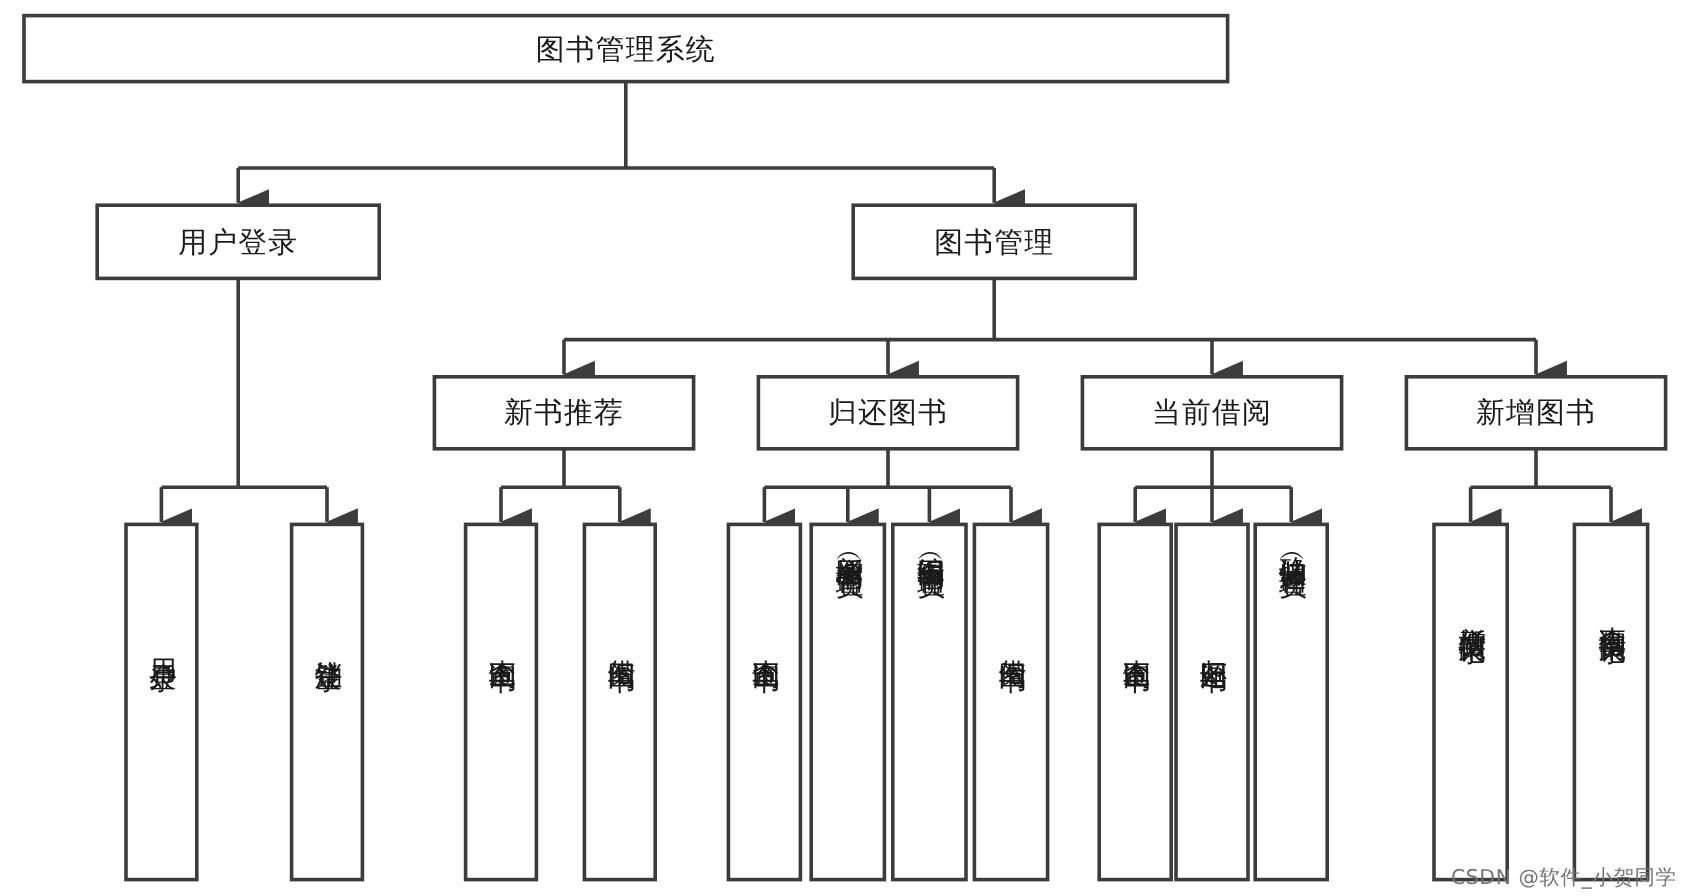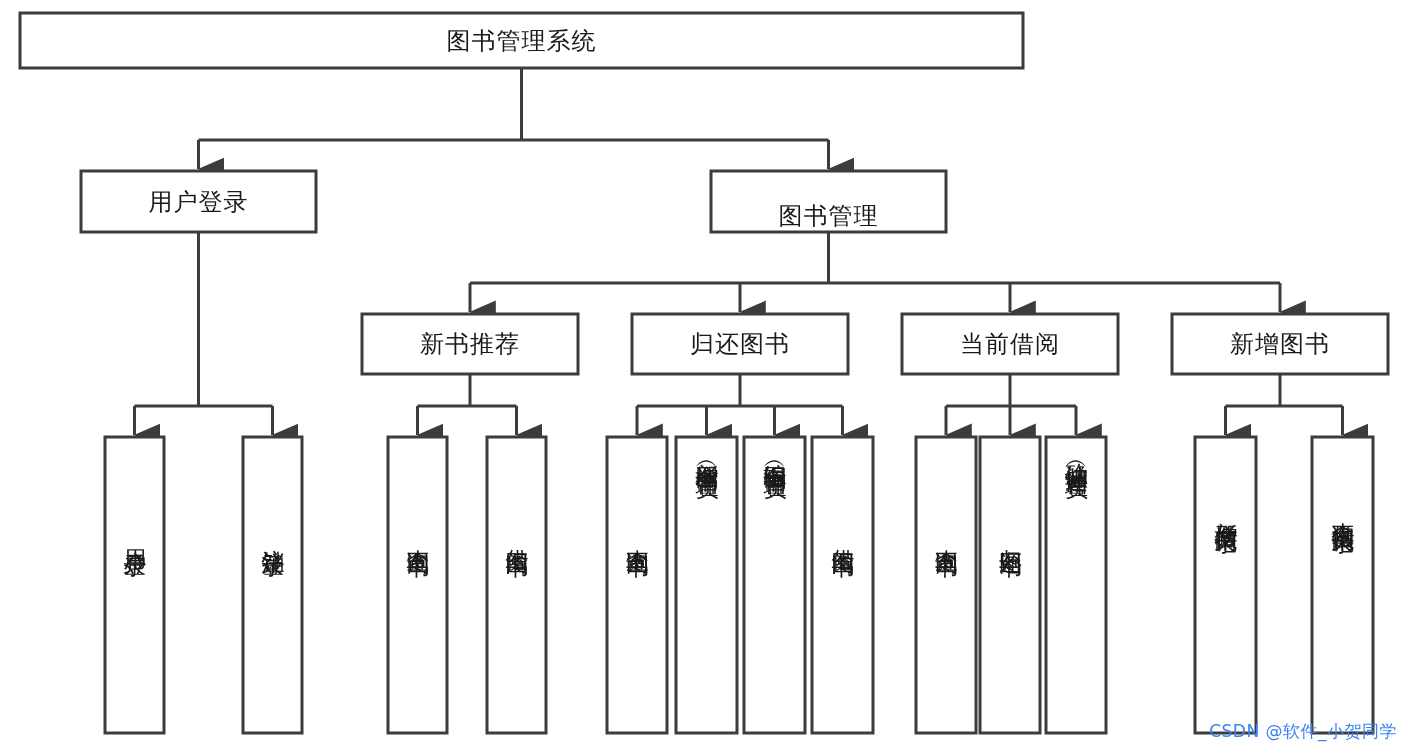--- a/index.html
+++ b/index.html
@@ -2,21 +2,21 @@
 <html><head>
 <meta charset="utf-8">
 <style>
   html,body{margin:0;padding:0;background:#ffffff;}
   body{width:1405px;height:747px;overflow:hidden;
        font-family:"DejaVu Sans","Liberation Sans",sans-serif;}
   #diagram-root{position:relative;width:1405px;height:747px;background:#fff;}
   svg.canvas{position:absolute;inset:0;width:1405px;height:747px;}
   .node-rect{fill:#ffffff;stroke:#3c3c3c;stroke-width:3;}
   .edge{stroke:#3c3c3c;stroke-width:3;fill:none;stroke-linecap:butt;}
-  .watermark{position:absolute;right:8px;bottom:4px;color:#3b82f6;
+  .watermark{position:absolute;right:8px;bottom:4px;color:#737373;
              font-size:17px;font-family:"DejaVu Sans","Liberation Sans",sans-serif;
              white-space:nowrap;letter-spacing:0.5px;}
   .vlabel-wrap{position:absolute;display:flex;align-items:center;justify-content:center;
                pointer-events:none;}
   .vlabel{writing-mode:vertical-rl;text-orientation:upright;
           font-size:23px;color:#1a1a1a;line-height:1.12;letter-spacing:2px;
           font-family:"DejaVu Sans","Liberation Sans",sans-serif;text-align:center;}
   .hlabel-wrap{position:absolute;display:flex;align-items:center;justify-content:center;
                pointer-events:none;}
   .hlabel{font-size:24px;color:#1a1a1a;letter-spacing:1px;
@@ -92,21 +92,21 @@
       </g>
   </svg>
 
   <div id="label-layer">
       <div class="hlabel-wrap" style="left: 20px; top: 13px; width: 1003px; height: 55px;">
         <div class="hlabel">图书管理系统</div>
       </div>
       <div class="hlabel-wrap" style="left: 81px; top: 171px; width: 235px; height: 61px;">
         <div class="hlabel">用户登录</div>
       </div>
-      <div class="hlabel-wrap" style="left: 711px; top: 171px; width: 235px; height: 61px; align-items: flex-end;">
+      <div class="hlabel-wrap" style="left: 711px; top: 171px; width: 235px; height: 61px;">
         <div class="hlabel">图书管理</div>
       </div>
       <div class="hlabel-wrap" style="left: 362px; top: 314px; width: 216px; height: 60px; justify-content: center;">
         <div class="hlabel">新书推荐</div>
       </div>
       <div class="hlabel-wrap" style="left: 632px; top: 314px; width: 216px; height: 60px;">
         <div class="hlabel">归还图书</div>
       </div>
       <div class="hlabel-wrap" style="left: 902px; top: 314px; width: 216px; height: 60px;">
         <div class="hlabel">当前借阅</div>

